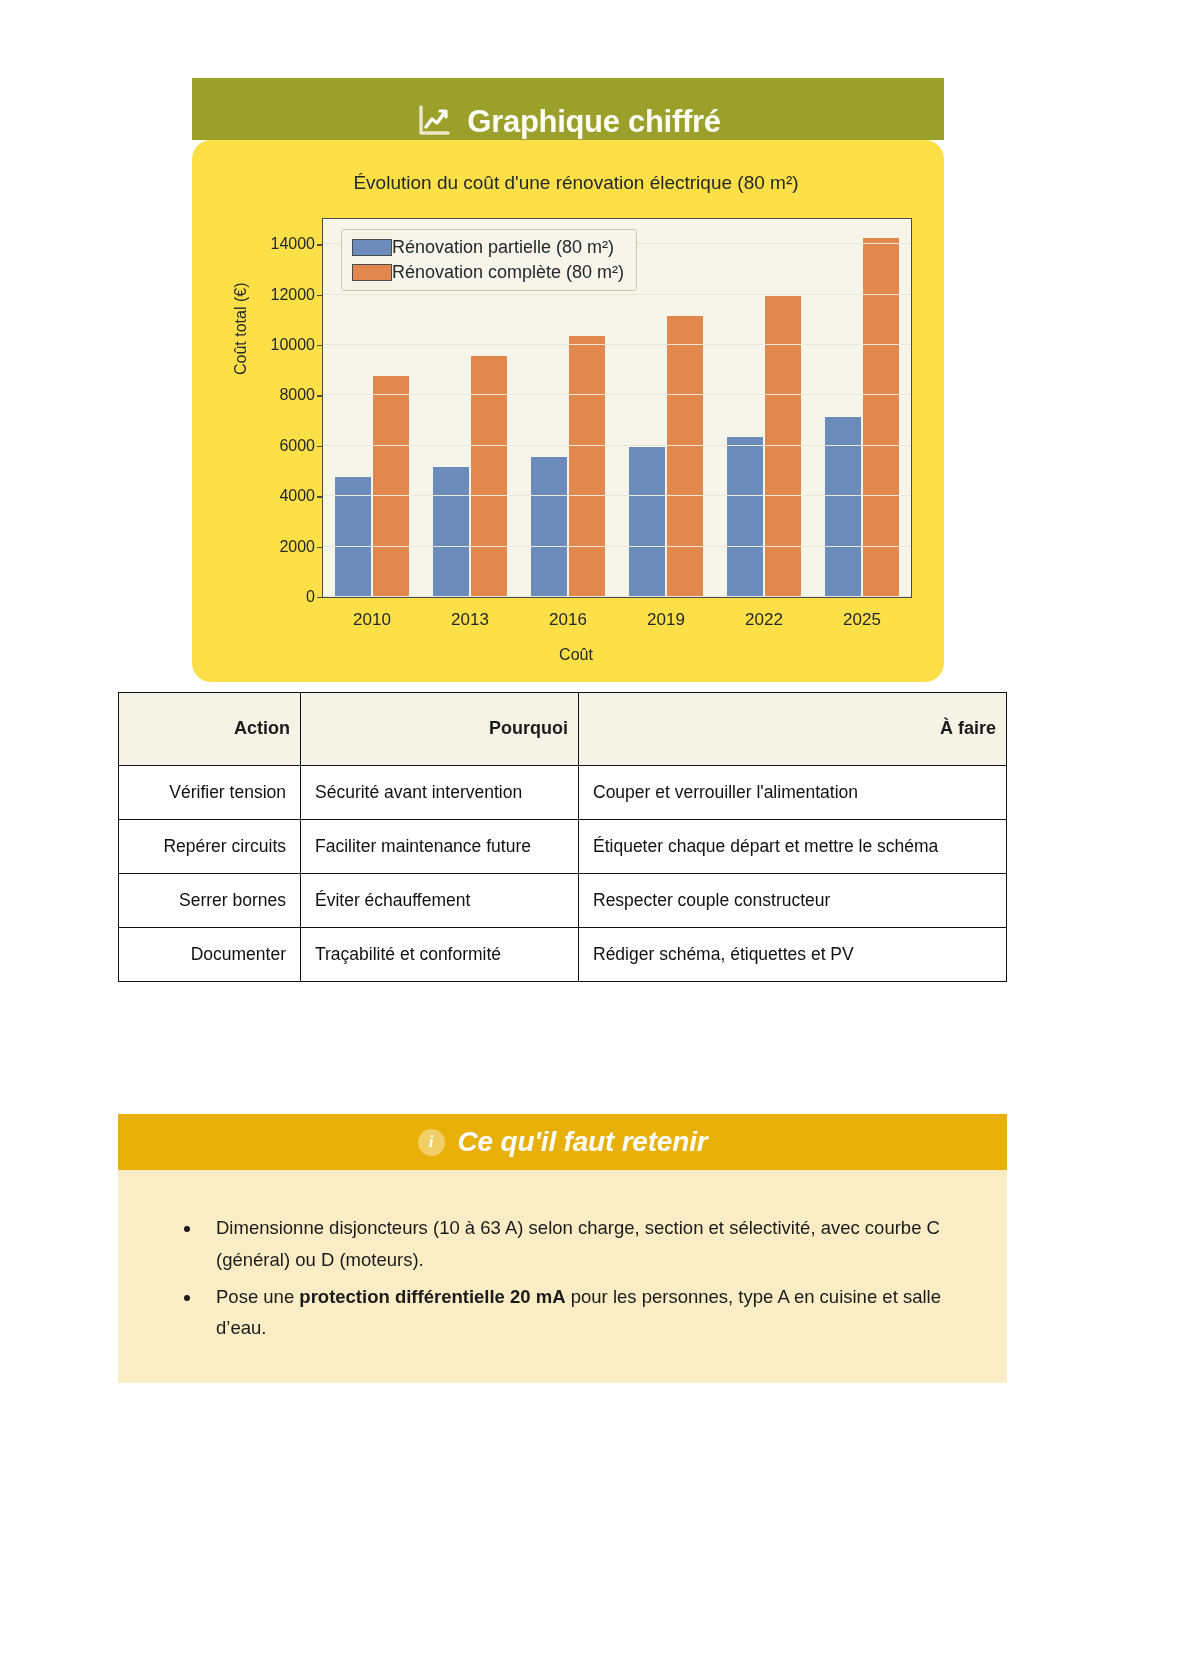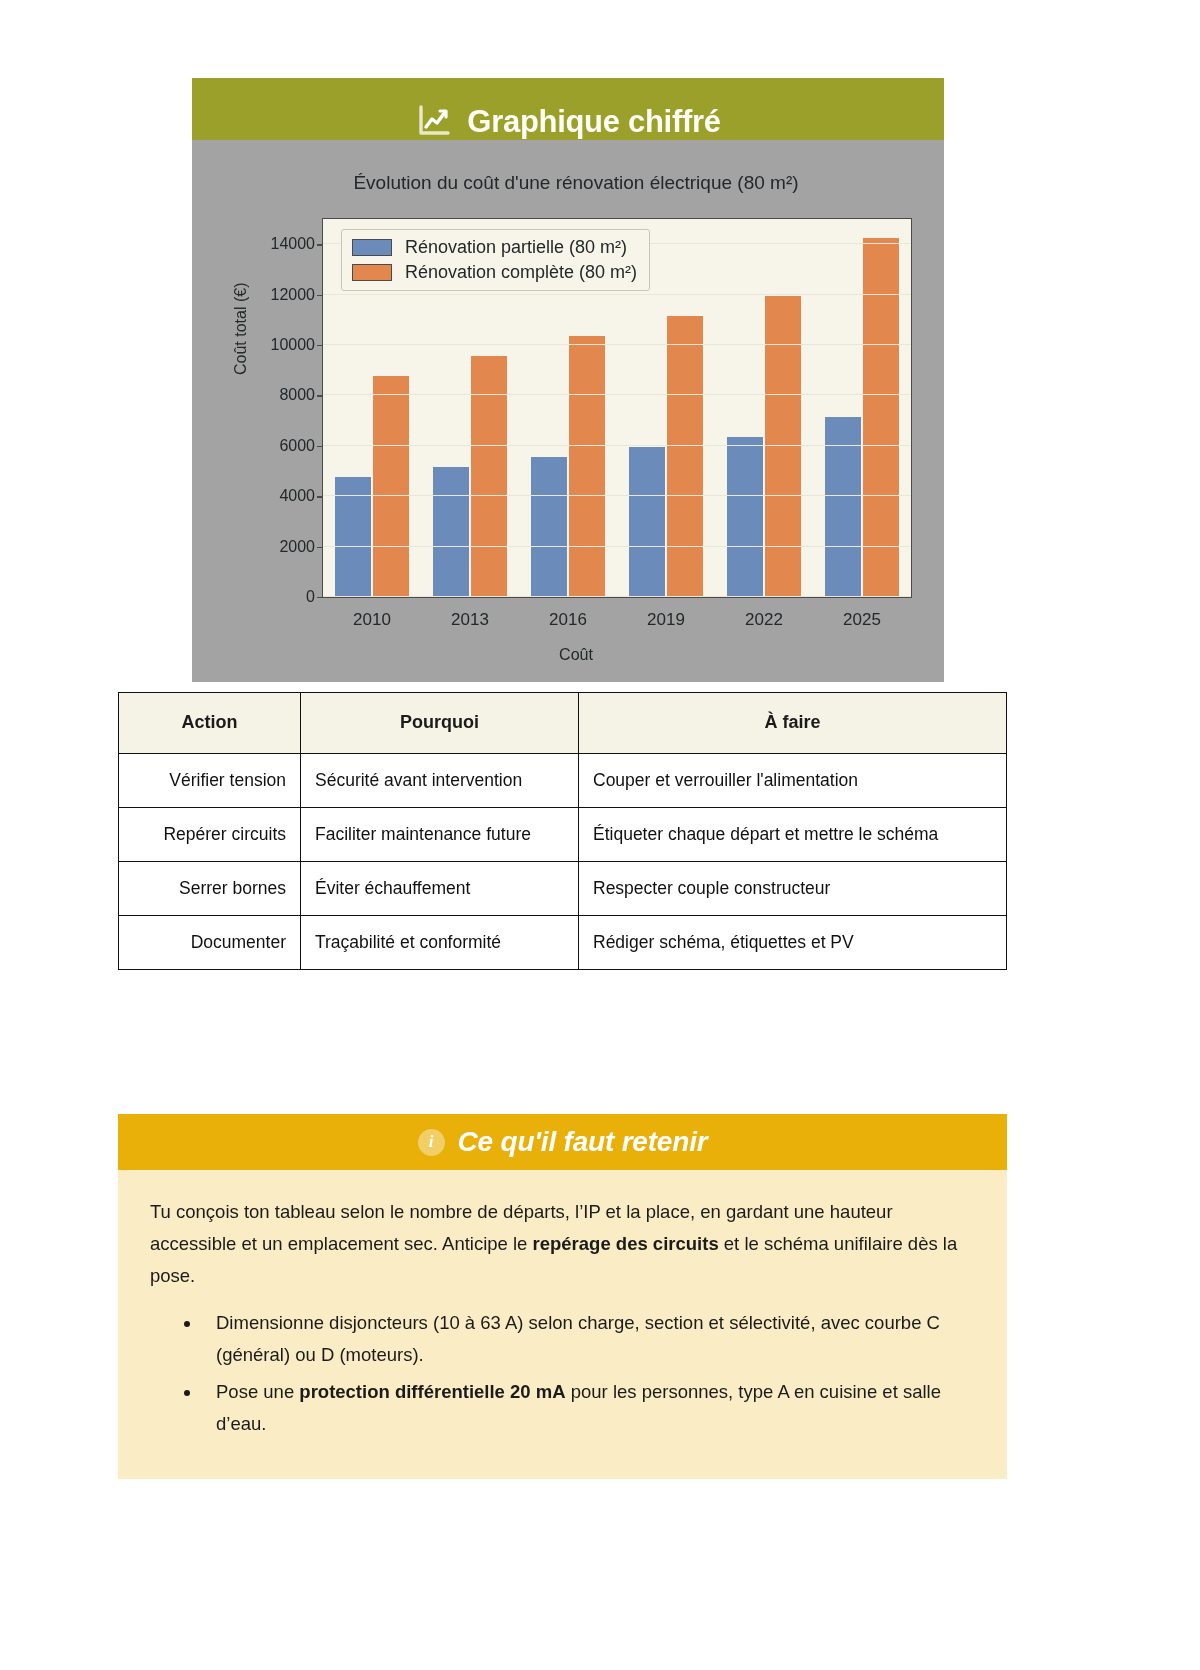--- a/index.html
+++ b/index.html
@@ -36,22 +36,23 @@
     width: 38px; height: 38px;
     display: block;
   }
   .chart-header .hdr-title {
     color: #fdfdf6;
     font-size: 31px;
     font-weight: bold;
     letter-spacing: -0.3px;
   }
   .chart-body {
-    background: #a3a3a3;
+    background: #fde047;
     padding: 26px 0 22px 16px;
+    border-radius: 19px;
   }
   .chart-title {
     text-align: center;
     font-size: 19px;
     color: #23282b;
     margin: 6px 0 16px 0;
   }
 
   .plot-wrap {
     position: relative;
@@ -149,21 +150,20 @@
     border-radius: 3px;
     padding: 7px 12px 7px 10px;
     display: flex;
     flex-direction: column;
     gap: 4px;
     z-index: 5;
   }
   .legend-row {
     display: flex;
     align-items: center;
-    gap: 13px;
     text-align: center;
   }
   .legend-swatch {
     width: 40px;
     height: 17px;
     border: 1px solid #4a4a4a;
     flex: none;
   }
   .legend-swatch.partial { background: #6b8cba; }
   .legend-swatch.complete { background: #e2884f; }
@@ -184,24 +184,24 @@
   }
   .data-table th, .data-table td {
     border: 1.6px solid #111111;
     padding: 13px 14px;
     font-size: 17.5px;
     vertical-align: top;
     line-height: 1.55;
   }
   .data-table th {
     background: #f5f2e6;
-    text-align: center;
+    text-align: right;
     font-weight: bold;
     font-size: 18px;
-    padding: 16px 10px;
+    padding: 22px 10px;
   }
   .data-table td { color: #111; }
   .col-action { width: 182px; text-align: right; }
   .col-pourquoi { width: 278px; }
   .col-afaire { width: auto; }
 
   
   .callout {
     position: absolute;
     left: 118px;
@@ -381,21 +381,18 @@
       </tr>
     </tbody>
 </table>
 
 <div class="callout">
   <div class="callout-header">
     <span class="info-badge">i</span>
     <span class="callout-title">Ce qu'il faut retenir</span>
   </div>
   <div class="callout-body">
-    <p class="callout-para">
-      <span>Tu conçois ton tableau selon le nombre de départs, l’IP et la place, en gardant une hauteur accessible et un emplacement sec. Anticipe le </span><b>repérage des circuits</b><span> et le schéma unifilaire dès la pose.</span>
-    </p>
     <ul class="callout-list" id="callout-list">
         <li><span>Dimensionne disjoncteurs (10 à 63 A) selon charge, section et sélectivité, avec courbe C (général) ou D (moteurs).</span></li>
         <li><span>Pose une </span><b>protection différentielle 20 mA</b><span> pour les personnes, type A en cuisine et salle d’eau.</span></li>
       </ul>
   </div>
 </div>
 
 </body></html>

